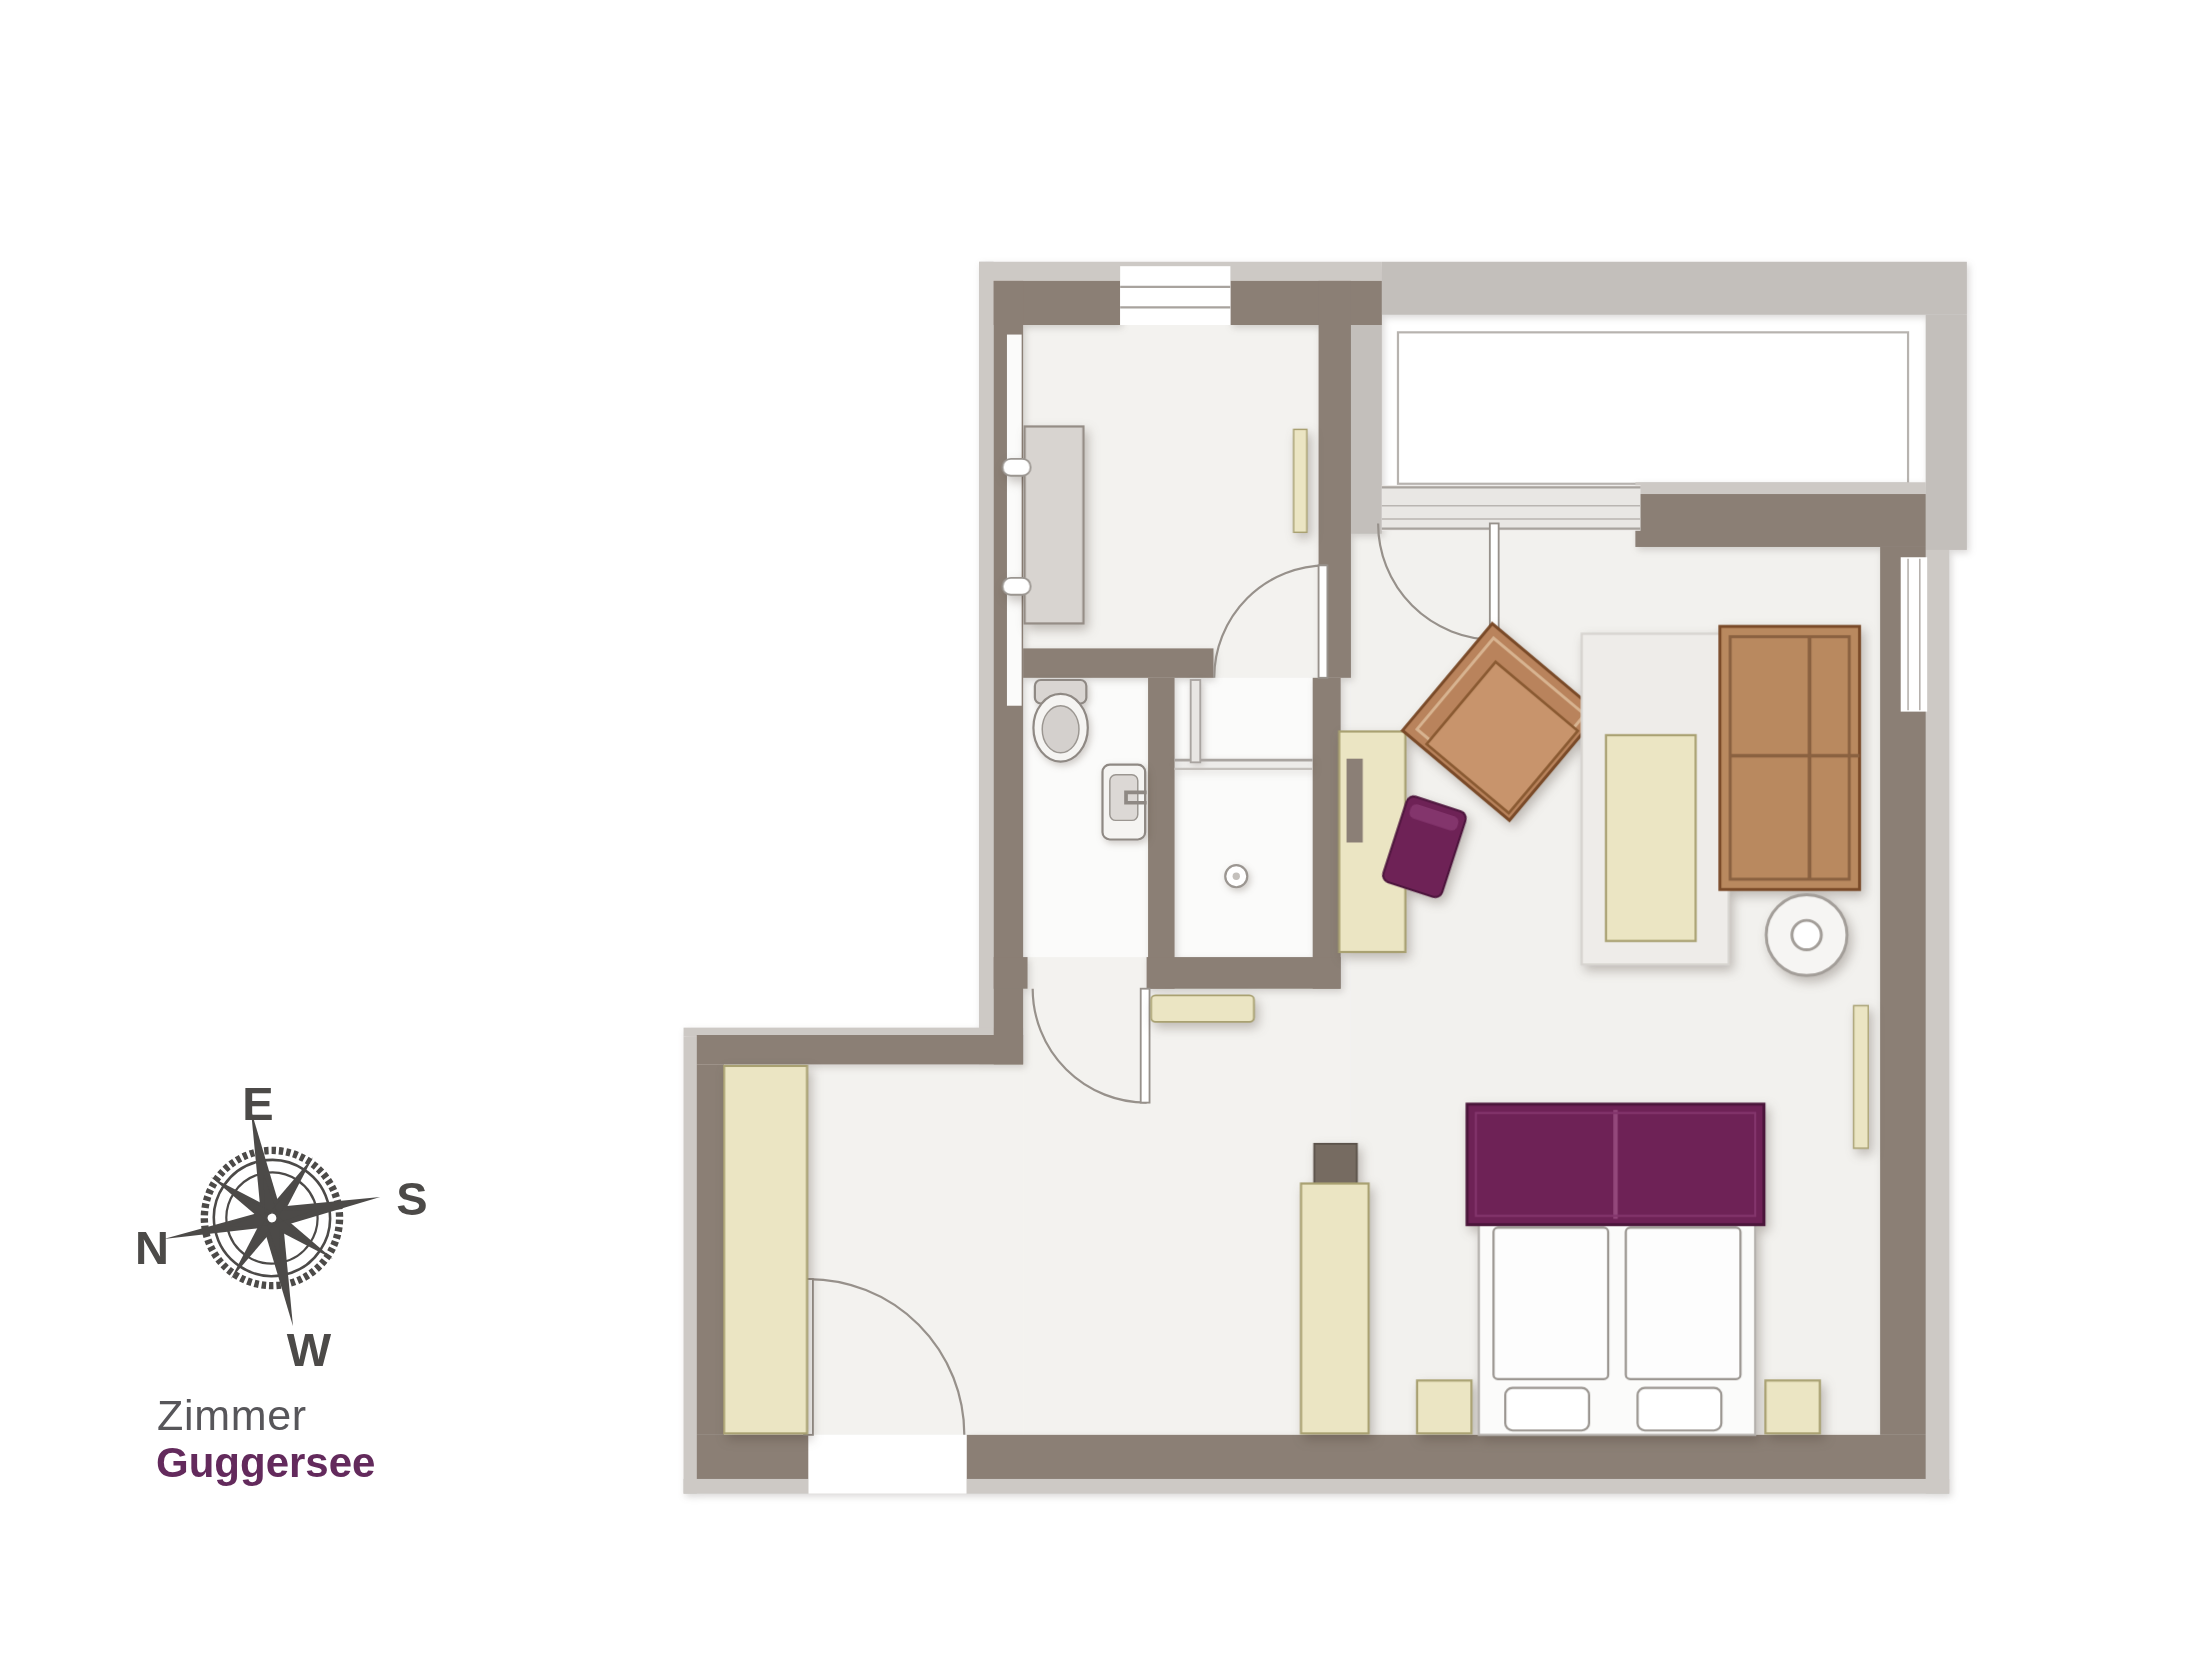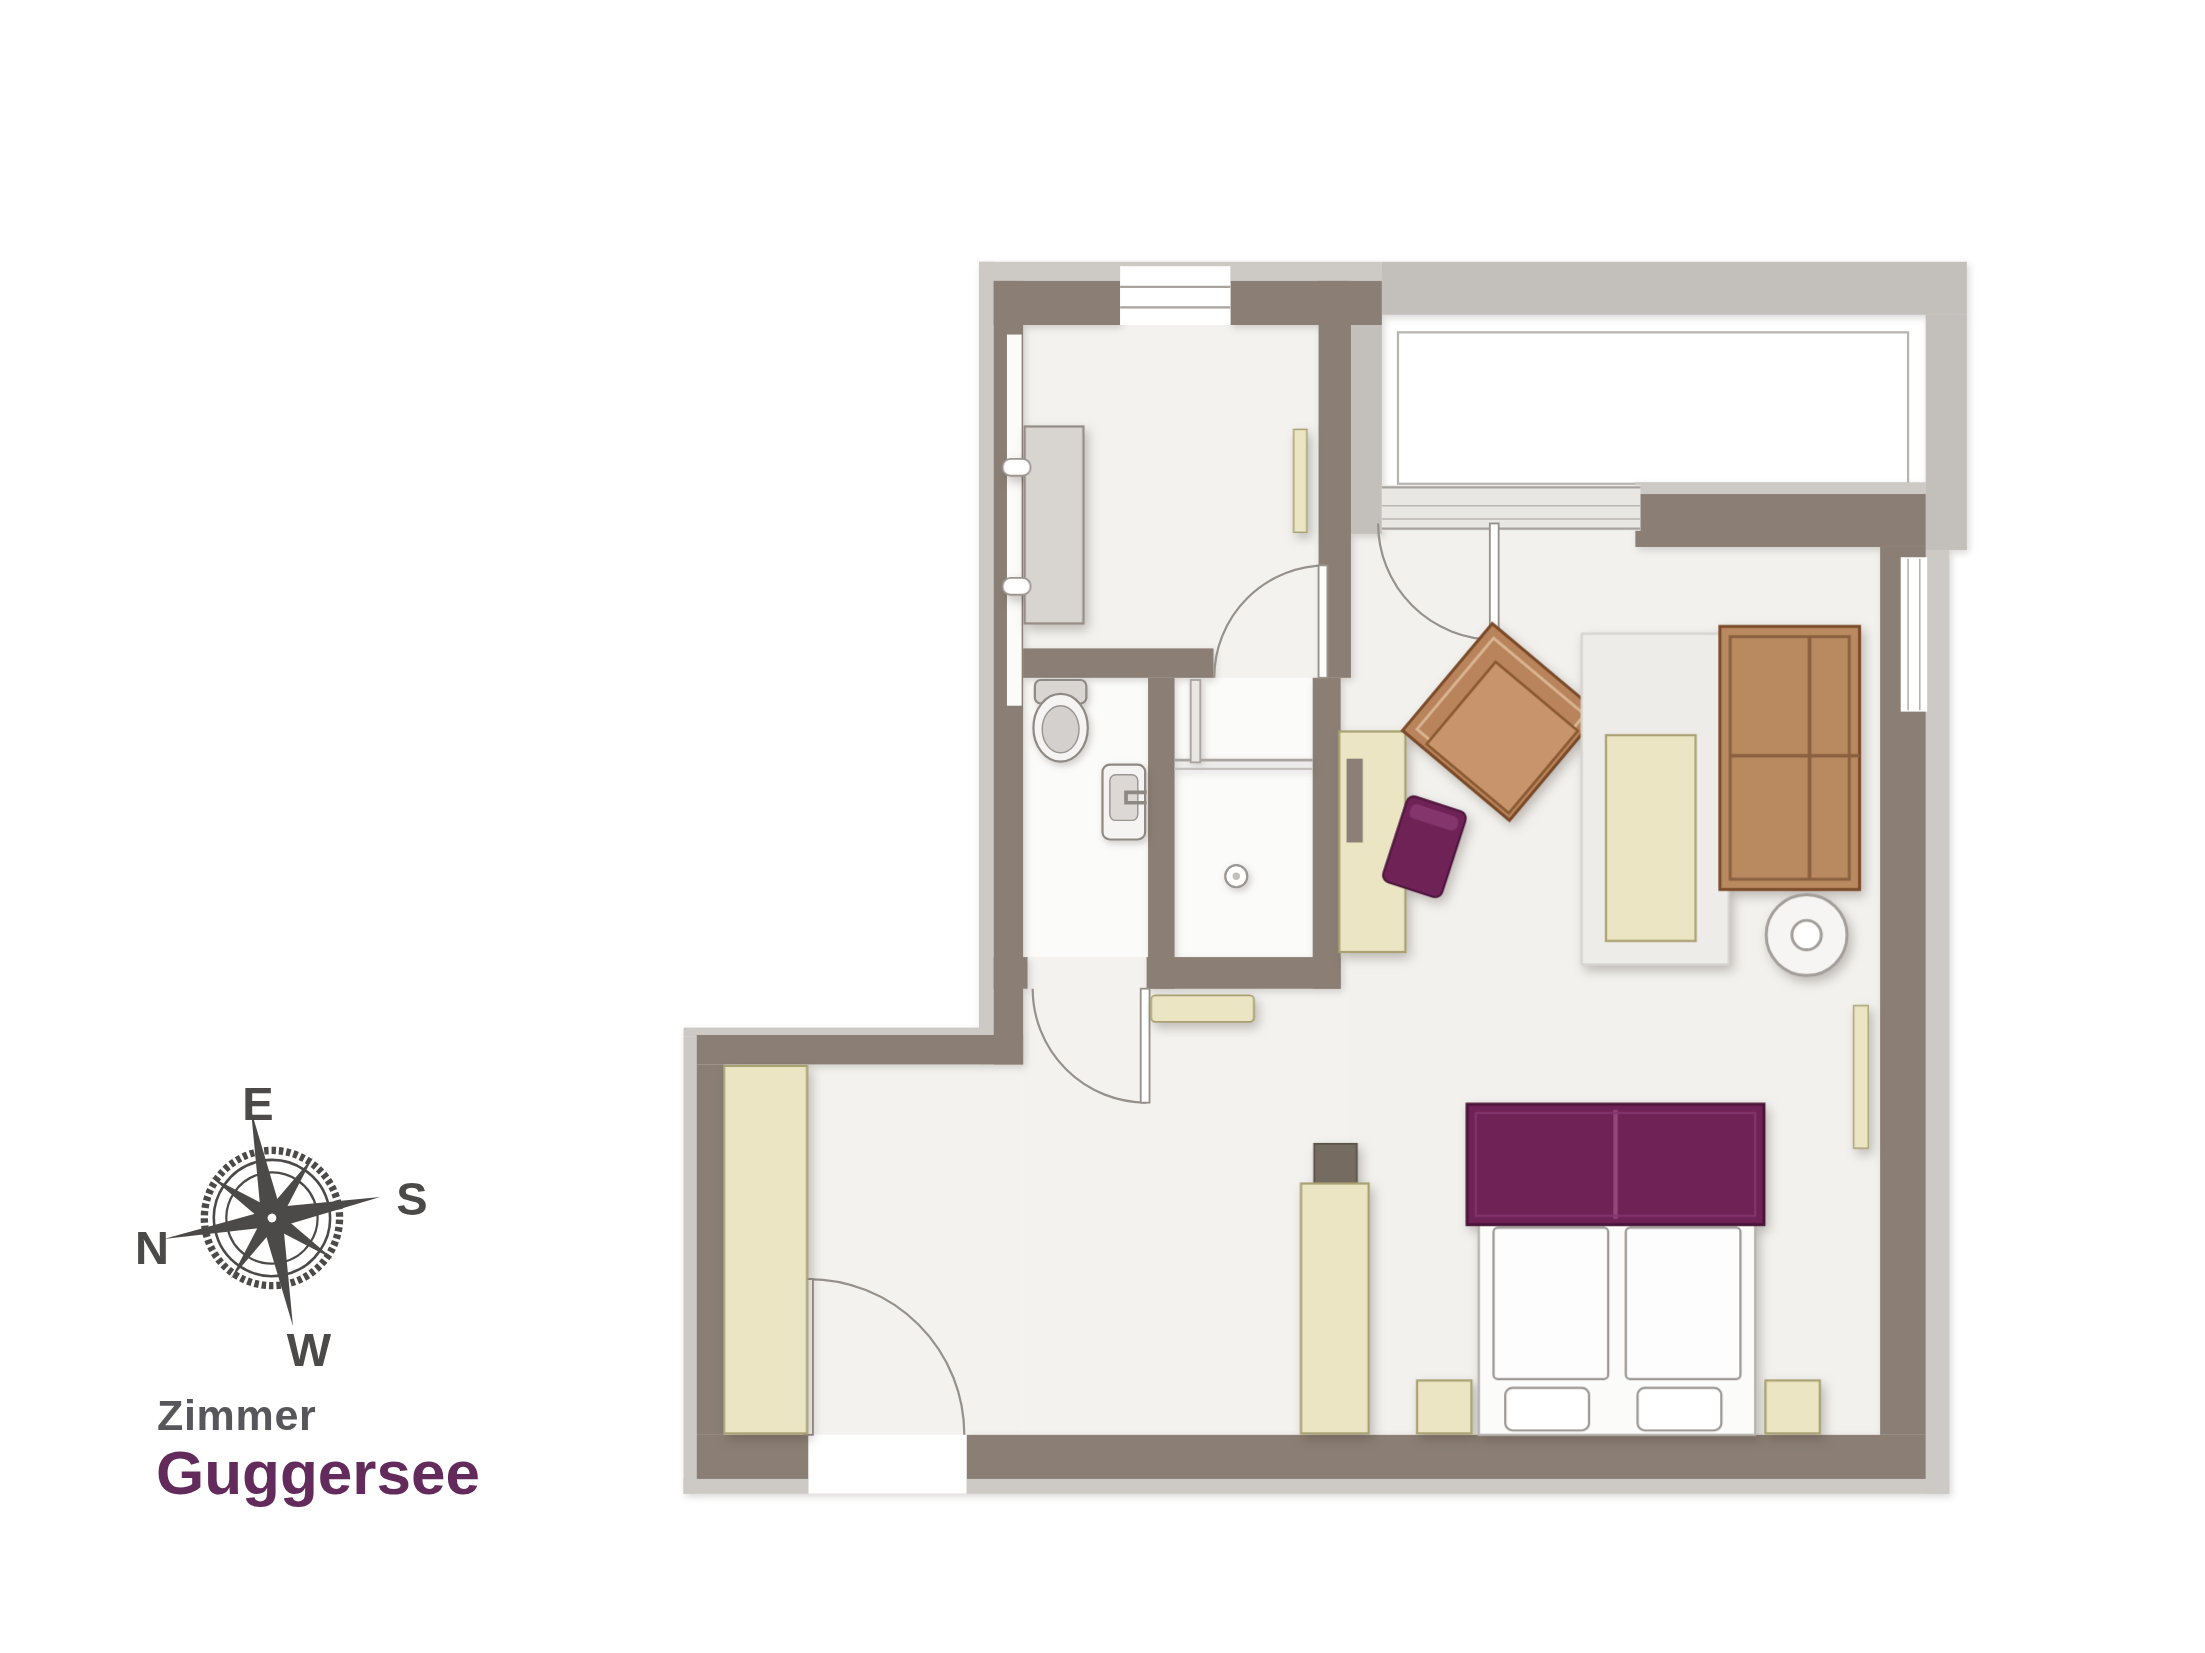--- a/index.html
+++ b/index.html
@@ -1,21 +1,21 @@
 <!DOCTYPE html>
 <html style="font-size:11.8px"><head>
 <meta charset="utf-8">
 <style>
   html,body{margin:0;padding:0;background:#ffffff;}
   #stage{position:relative;width:2205px;height:1654px;background:#ffffff;overflow:hidden;
          font-family:"Liberation Sans", sans-serif;}
   #plan-svg{position:absolute;left:0;top:0;}
   .txt{position:absolute;line-height:1;white-space:nowrap;}
-  #label-zimmer{left:157px;top:1394px;font-size:43px;font-weight:bold;color:#57565a;letter-spacing:0.7px;}
-  #label-guggersee{left:156px;top:1442px;font-size:62px;font-weight:bold;color:#632a5c;letter-spacing:0px;}
+  #label-zimmer{left:157px;top:1394px;font-size:43px;font-weight:normal;color:#57565a;letter-spacing:0.7px;}
+  #label-guggersee{left:156px;top:1442px;font-size:42px;font-weight:bold;color:#632a5c;letter-spacing:0px;}
   .compass-letter{position:absolute;font-size:47px;font-weight:bold;color:#4c4a48;transform:translate(-50%,-50%);}
   #compass-e{left:258px;top:1103px;}
   #compass-s{left:412px;top:1198px;}
   #compass-n{left:152px;top:1247px;}
   #compass-w{left:309px;top:1349px;}
   .walls{filter:drop-shadow(3px 4px 5px rgba(70,60,55,.20));}
   .furn{filter:drop-shadow(5px 7px 7px rgba(70,55,45,.30));}
   .soft{filter:drop-shadow(3px 4px 5px rgba(70,55,45,.25));}
 </style>
 </head>

